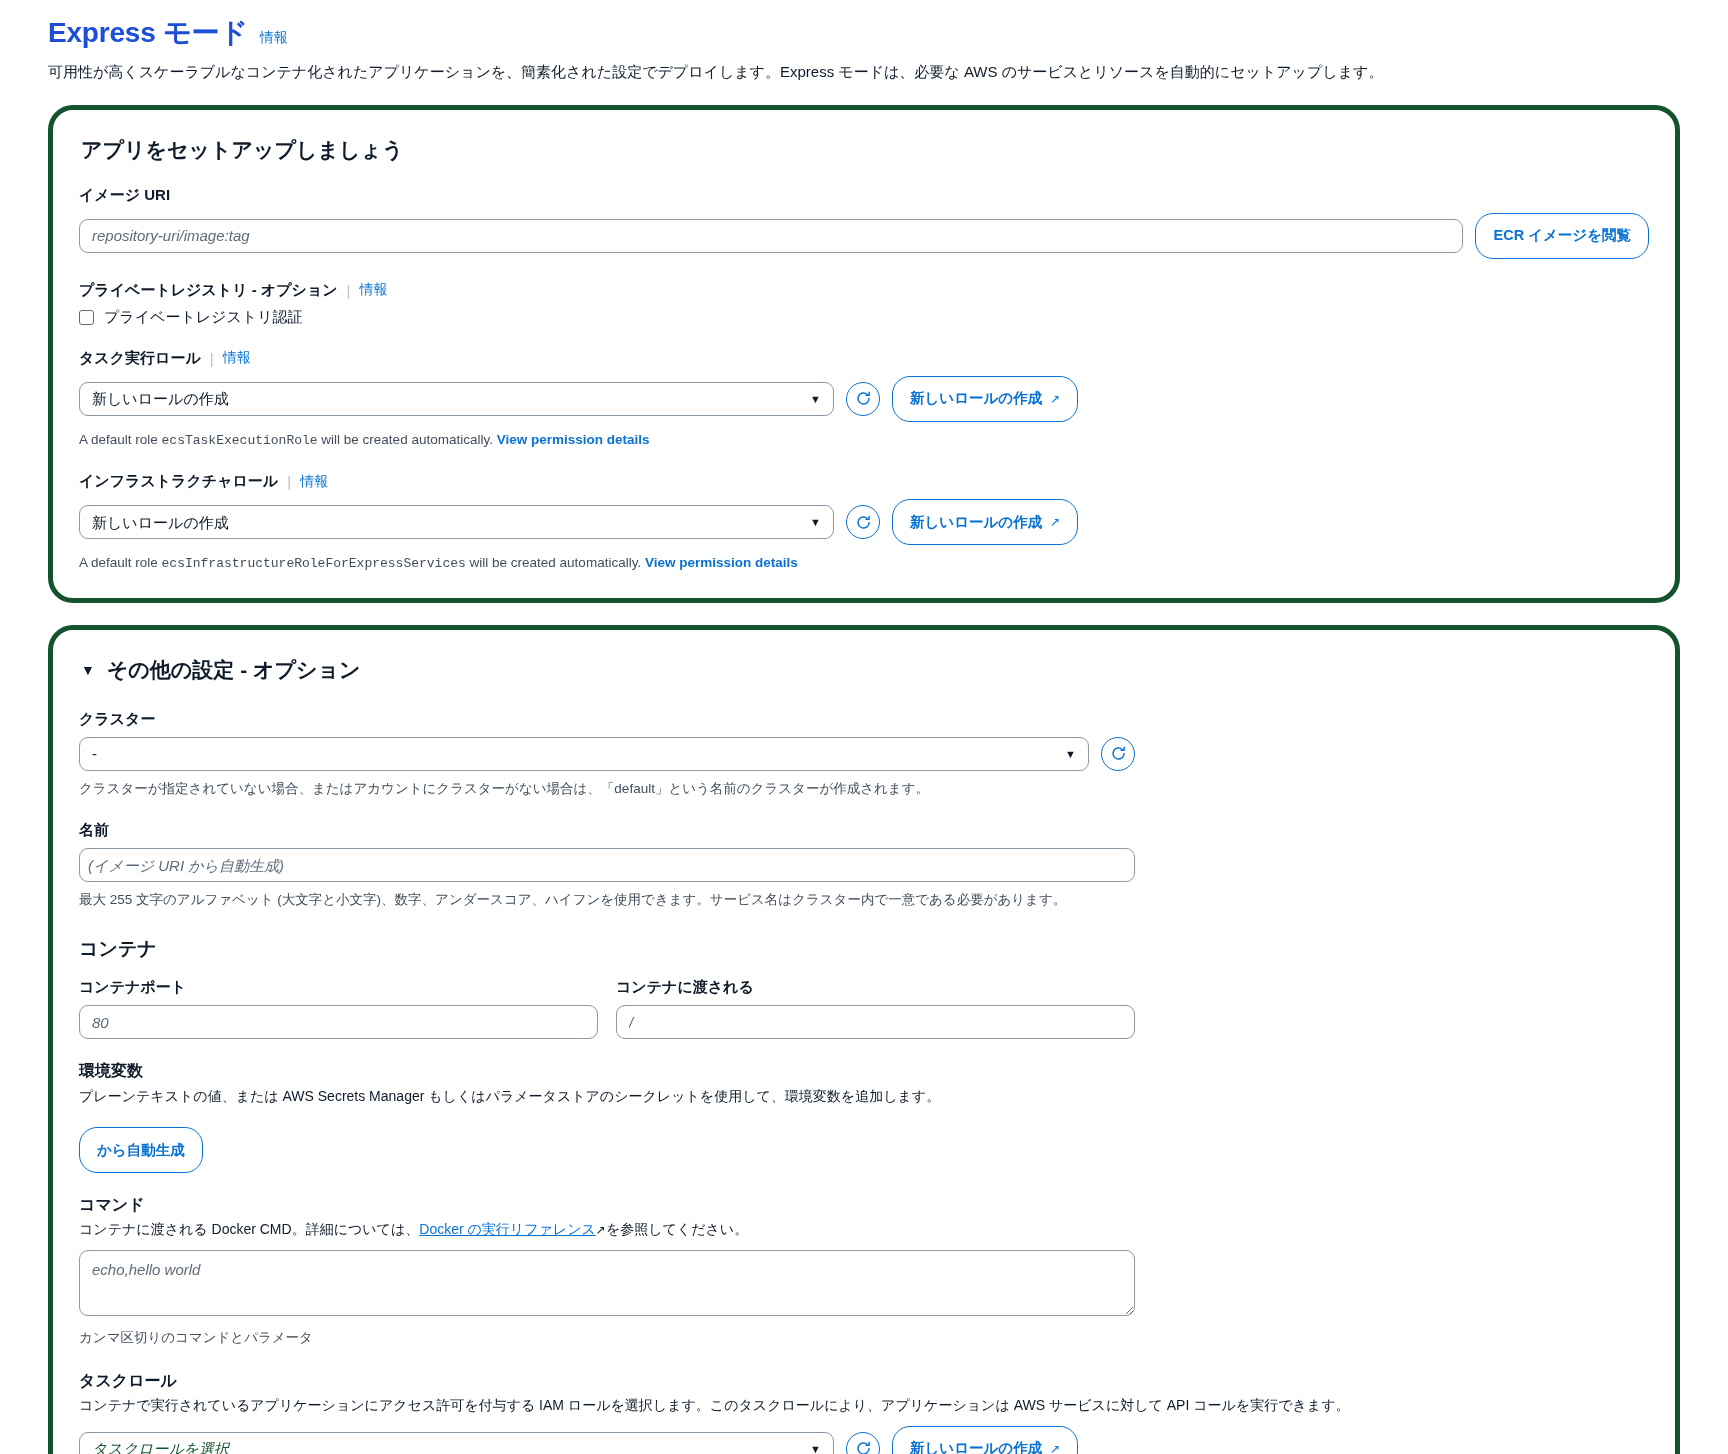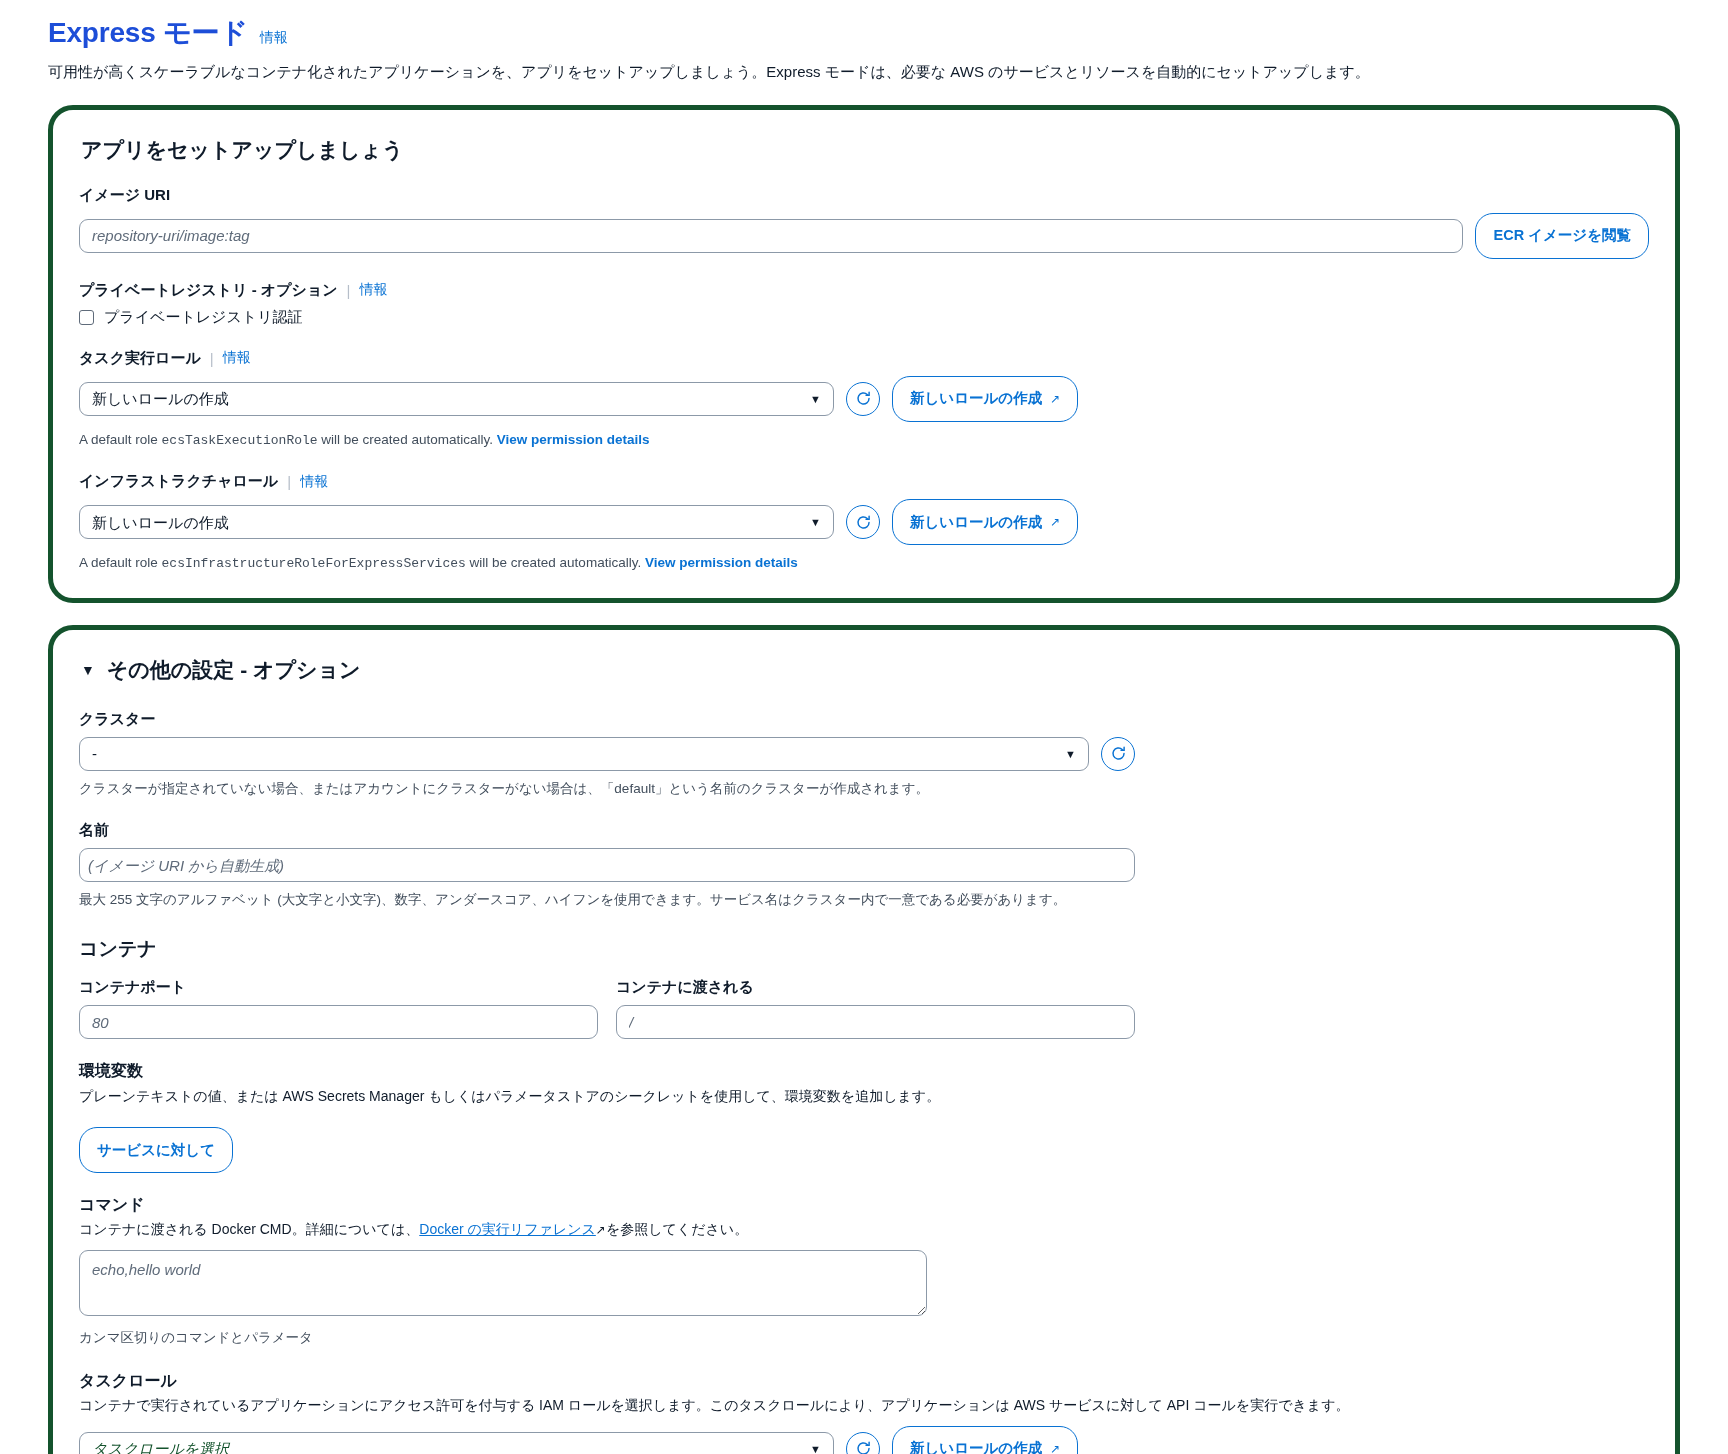--- a/index.html
+++ b/index.html
@@ -112,21 +112,21 @@
 </style>
 </head>
 <body>
 
 <div class="page">
 
   <div class="page-title-row">
     <div class="page-title">Express モード</div>
     <a class="info-link">情報</a>
   </div>
-  <div class="page-desc">可用性が高くスケーラブルなコンテナ化されたアプリケーションを、アプリをセットアップしましょう。Express モードは、必要な AWS のサービスとリソースを自動的にセットアップします。</div>
+  <div class="page-desc">可用性が高くスケーラブルなコンテナ化されたアプリケーションを、簡素化された設定でデプロイします。Express モードは、必要な AWS のサービスとリソースを自動的にセットアップします。</div>
 
   <div class="card">
     <div class="card-title">アプリをセットアップしましょう</div>
 
     <div class="block">
       <div class="lbl">
         <span>イメージ URI</span>
       </div>
       <div class="row">
         <input class="txt w-input" type="text" placeholder="repository-uri/image:tag" style="">
@@ -253,29 +253,29 @@
         <div class="lbl">
           <span>コンテナに渡される</span>
         </div>
         <input class="txt" type="text" placeholder="/" style="">
       </div>
     </div>
 
     <div class="block">
       <div class="sub-h" style="margin-bottom:4px">環境変数</div>
       <div class="desc">プレーンテキストの値、または AWS Secrets Manager もしくはパラメータストアのシークレットを使用して、環境変数を追加します。</div>
-      <button class="btn" style="margin-top:10px">サービスに対して</button>
+      <button class="btn" style="margin-top:10px">から自動生成</button>
     </div>
 
     <div class="block">
       <div class="sub-h" style="margin-bottom:3px">コマンド</div>
       <div class="desc">
         <span>コンテナに渡される Docker CMD。詳細については、</span><a>Docker の実行リファレンス</a><span class="ext">↗</span><span>を参照してください。</span>
       </div>
-      <textarea class="txt" style="width: 848px; height: 66px;" placeholder="echo,hello world"></textarea>
+      <textarea class="txt" style="width: 1056px; height: 66px;" placeholder="echo,hello world"></textarea>
       <div class="hint">カンマ区切りのコマンドとパラメータ</div>
     </div>
 
     <div class="block">
       <div class="sub-h" style="margin-bottom:3px">タスクロール</div>
       <div class="desc">コンテナで実行されているアプリケーションにアクセス許可を付与する IAM ロールを選択します。このタスクロールにより、アプリケーションは AWS サービスに対して API コールを実行できます。</div>
       <div class="row">
         <div class="selectwrap w-sel placeholder">
           <select>
             <option>タスクロールを選択</option>

